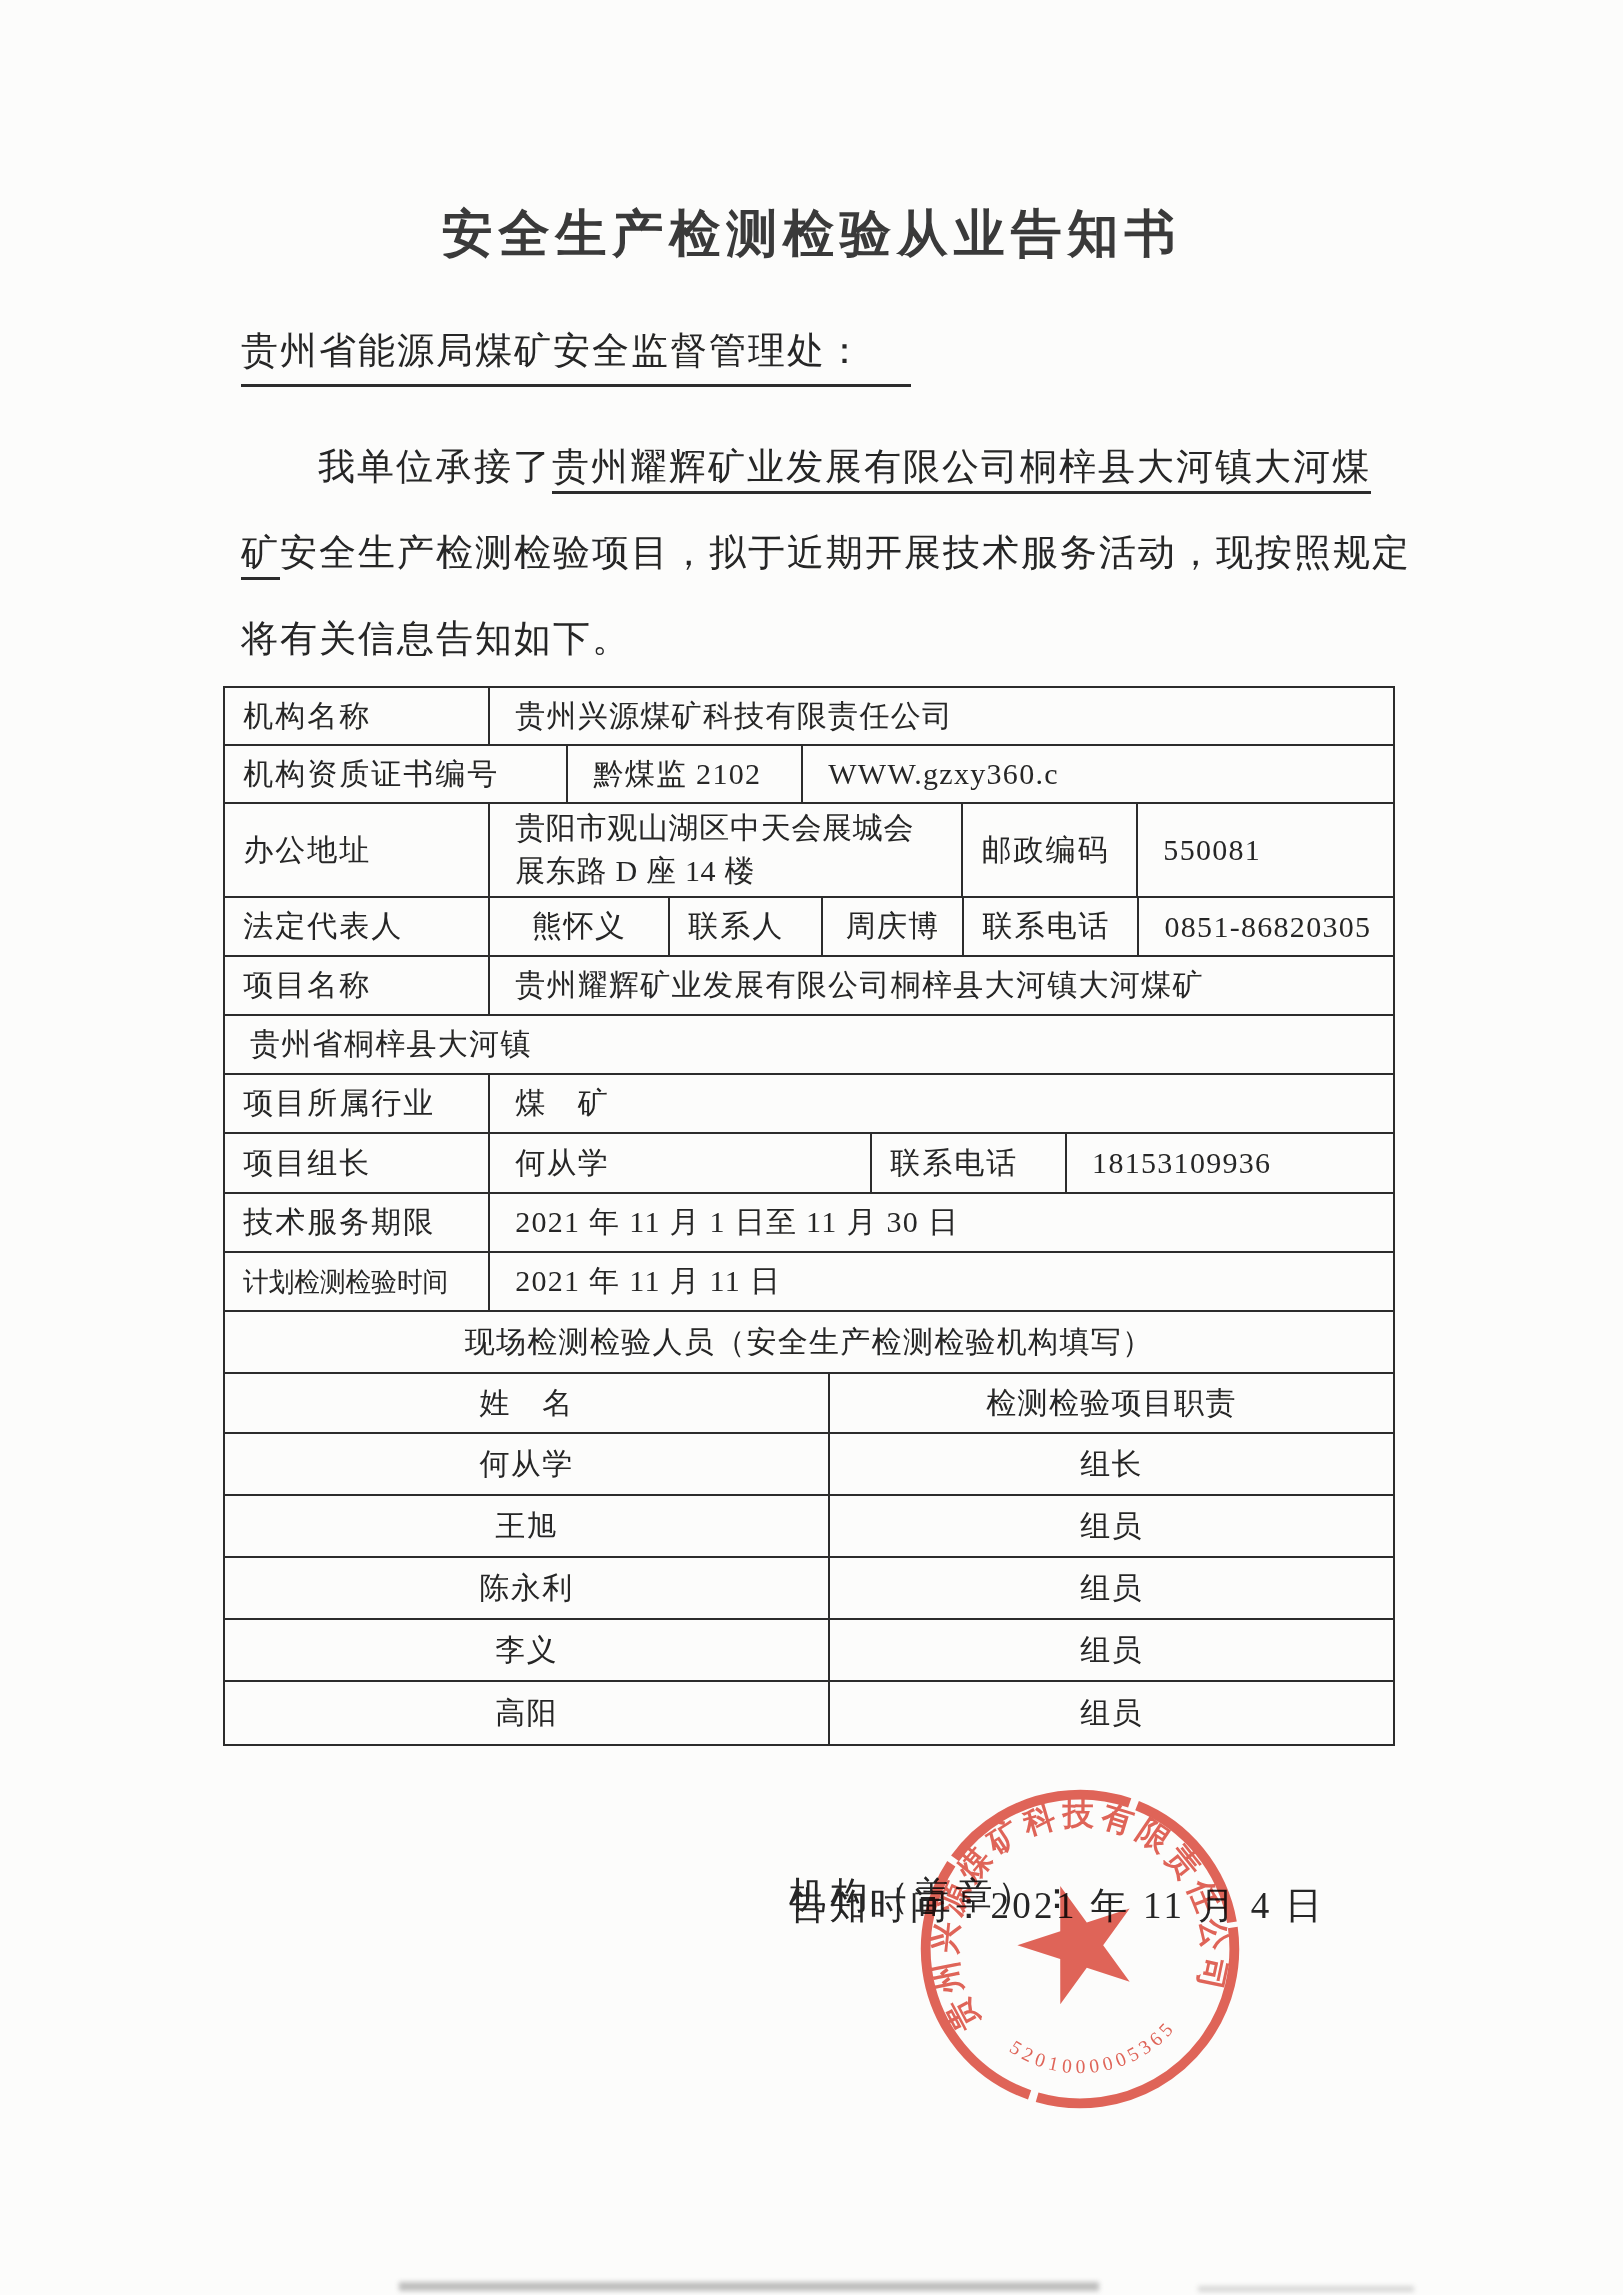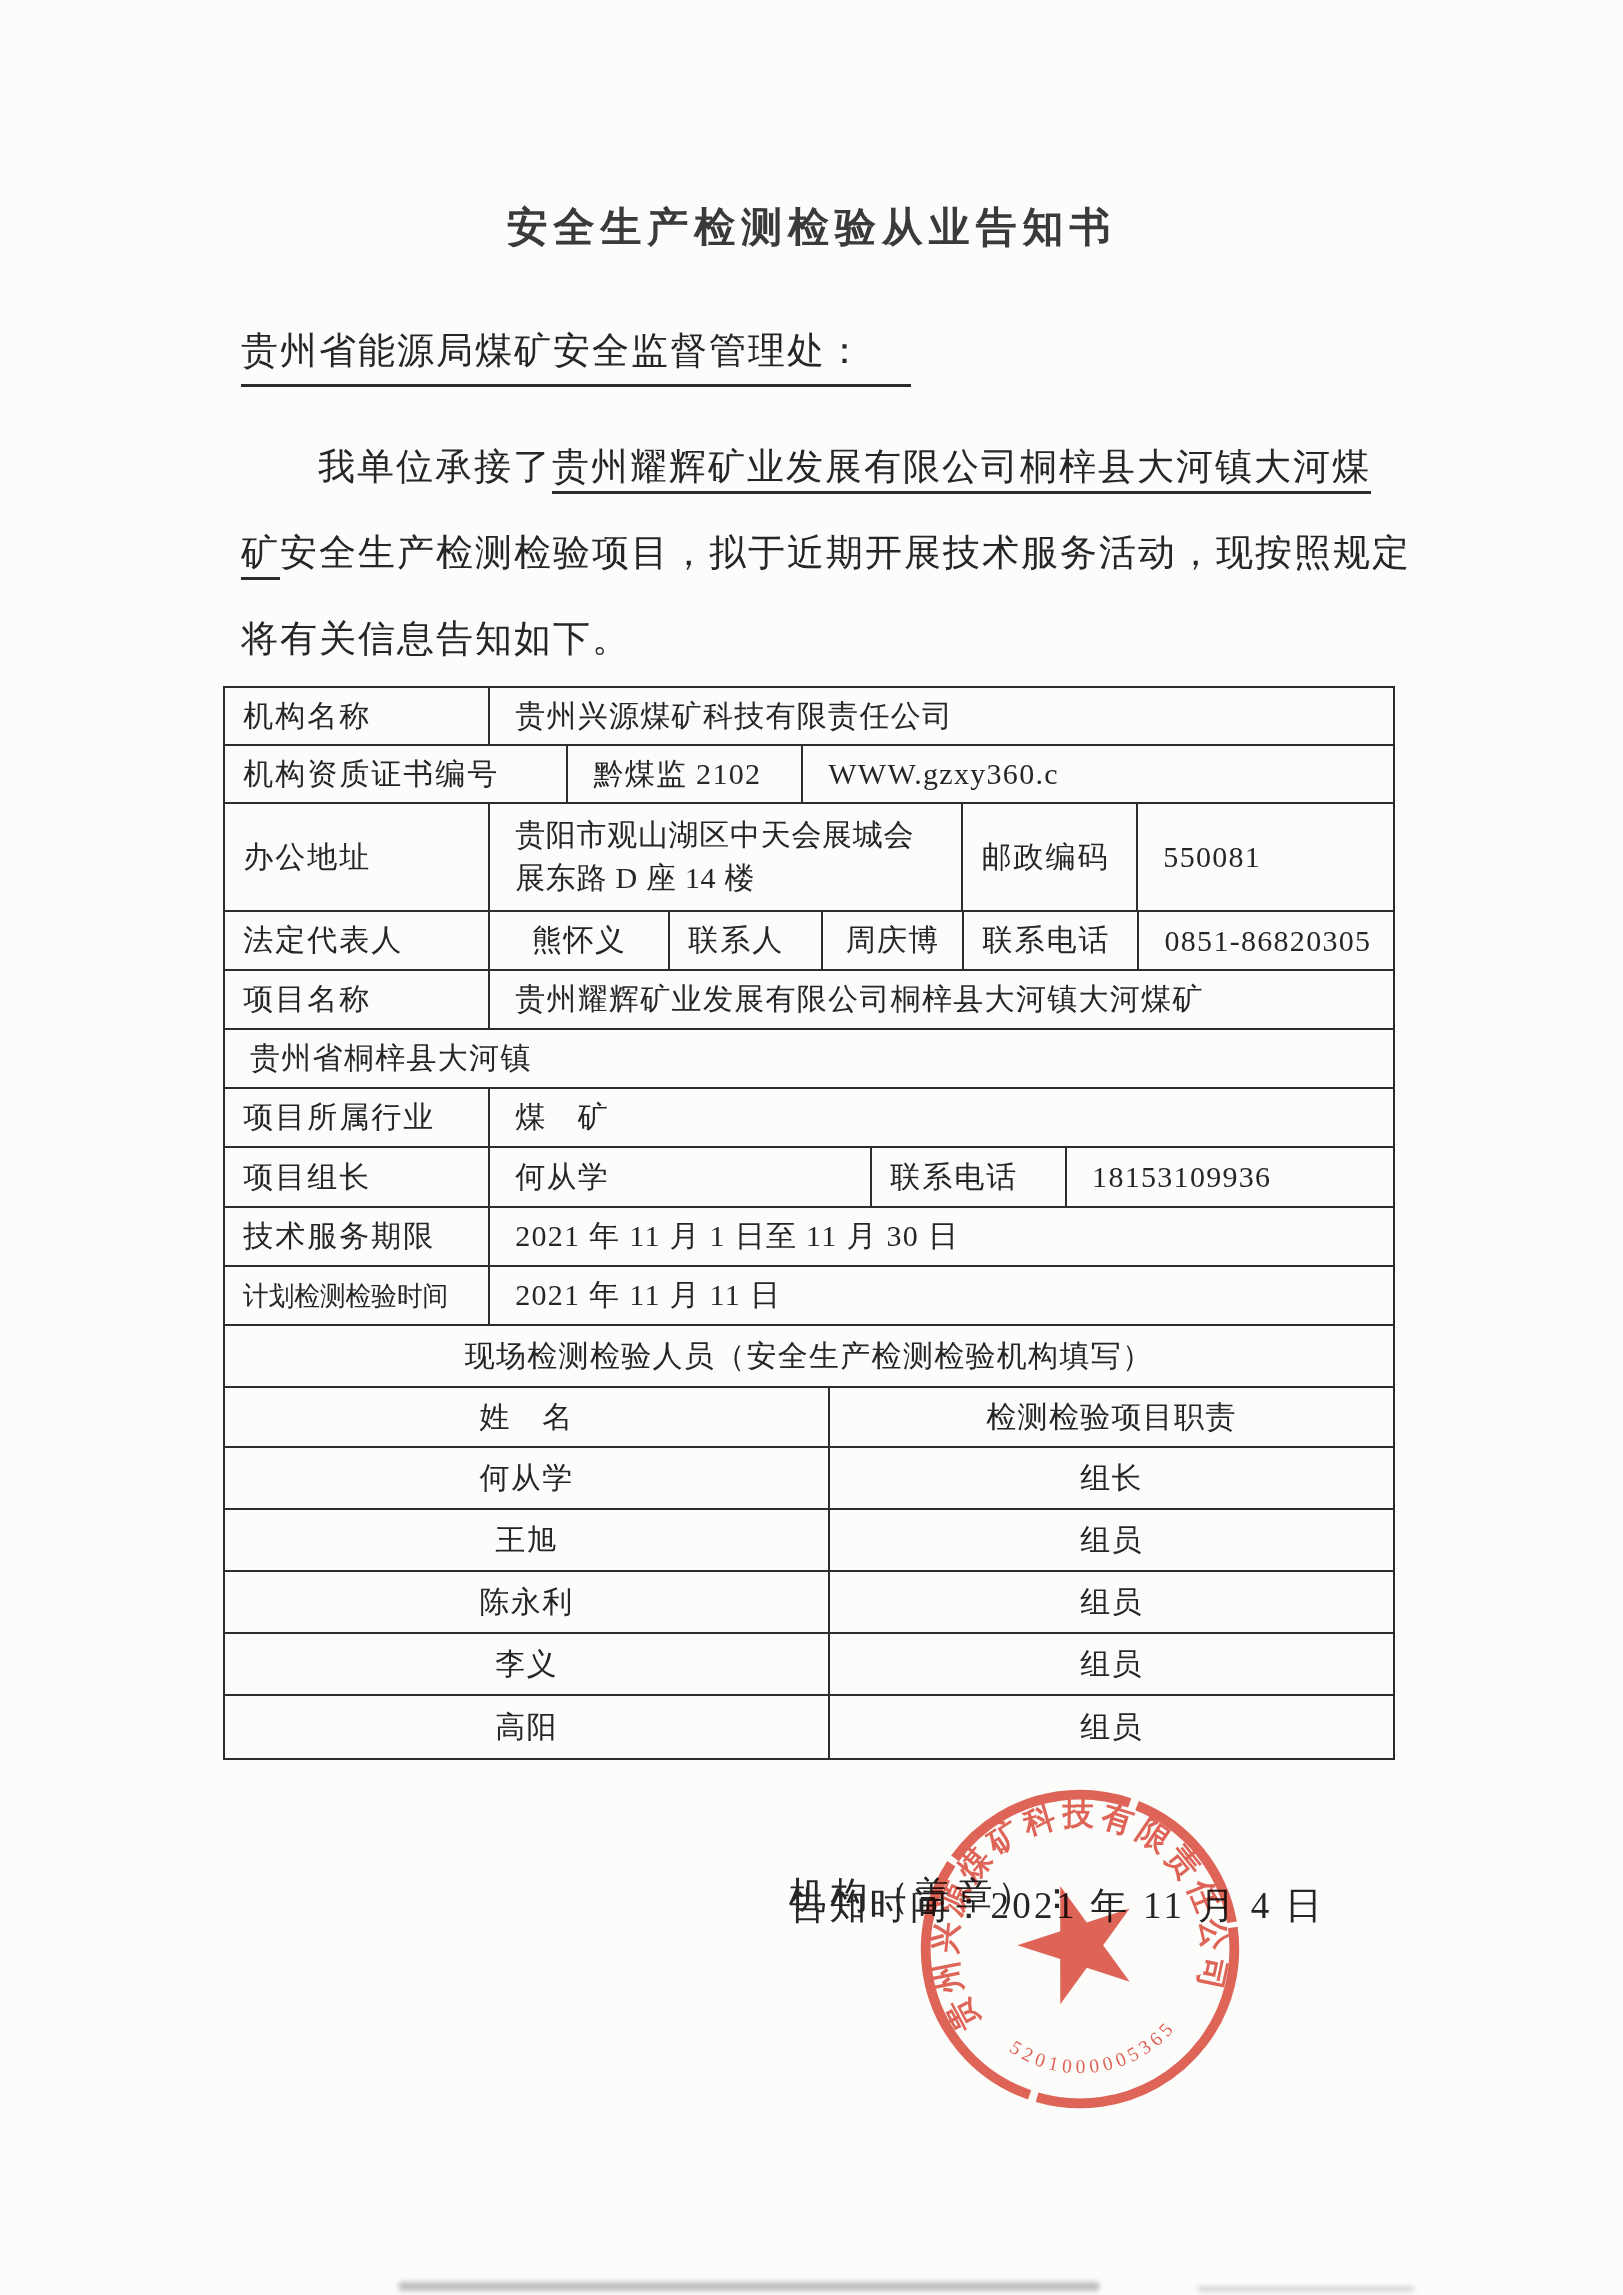--- a/index.html
+++ b/index.html
@@ -9,21 +9,21 @@
     background:#fcfcfb;
     overflow:hidden;
     font-family:"Liberation Serif", serif;
     color:#262626;
   }
   
   .doc-title{
     position:absolute;top:200px;left:0;width:100%;
     text-align:center;
     font-family:"Liberation Sans", sans-serif;
-    font-size:41px;font-weight:bold;letter-spacing:5.9px;
+    font-size:51px;font-weight:bold;letter-spacing:5.9px;
     color:#3a3a3a;
   }
   .salutation{
     position:absolute;top:326px;left:241px;
     font-size:37px;letter-spacing:2px;white-space:nowrap;
     border-bottom:3.3px solid #2c2c2c;
     padding:0 46px 8px 0;
   }
   
   .para{
@@ -42,21 +42,21 @@
   }
   .trow{display:flex;border-bottom:2px solid #2c2c2c;box-sizing:border-box;}
   .trow:last-child{border-bottom:none;}
   .tcell{
     display:flex;align-items:center;
     border-right:2px solid #2c2c2c;
     box-sizing:border-box;
     overflow:hidden;
   }
   .tcell:last-child{border-right:none;}
-  .h88{height:58px}.h90{height:59px}.h92{height:60px}.h94{height:62px}.h95{height:62px}.h140{height:108px}
+  .h88{height:58px}.h90{height:59px}.h92{height:60px}.h94{height:62px}.h95{height:62px}.h140{height:94px}
   .wA{width:22.7%}.wB{width:77.3%}
   .wC{width:29.4%}.wD{width:20.1%}.wE{width:28.8%}.wF{width:21.7%}
   .wG{width:40.5%}.wH{width:15.0%}
   .wI{width:15.4%}.wJ{width:13.1%}.wK{width:12.1%}
   .wL{width:32.7%}.wM{width:16.7%}.wN{width:27.9%}
   .wO{width:51.8%}.wP{width:48.2%}
   .w100{width:100%}
   .lbl{padding-left:18.3px;letter-spacing:2px;}
   .val{padding-left:25px;letter-spacing:1.3px;}
   .ctr{justify-content:center;text-align:center;letter-spacing:1.3px;}

